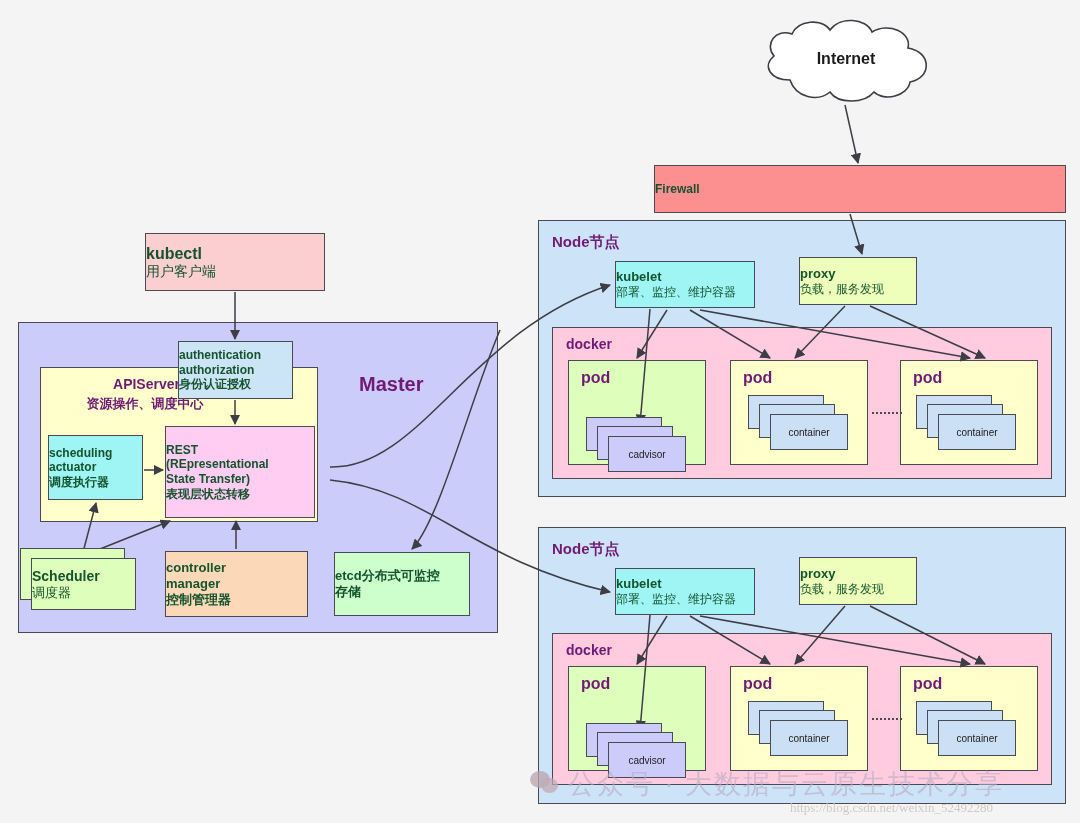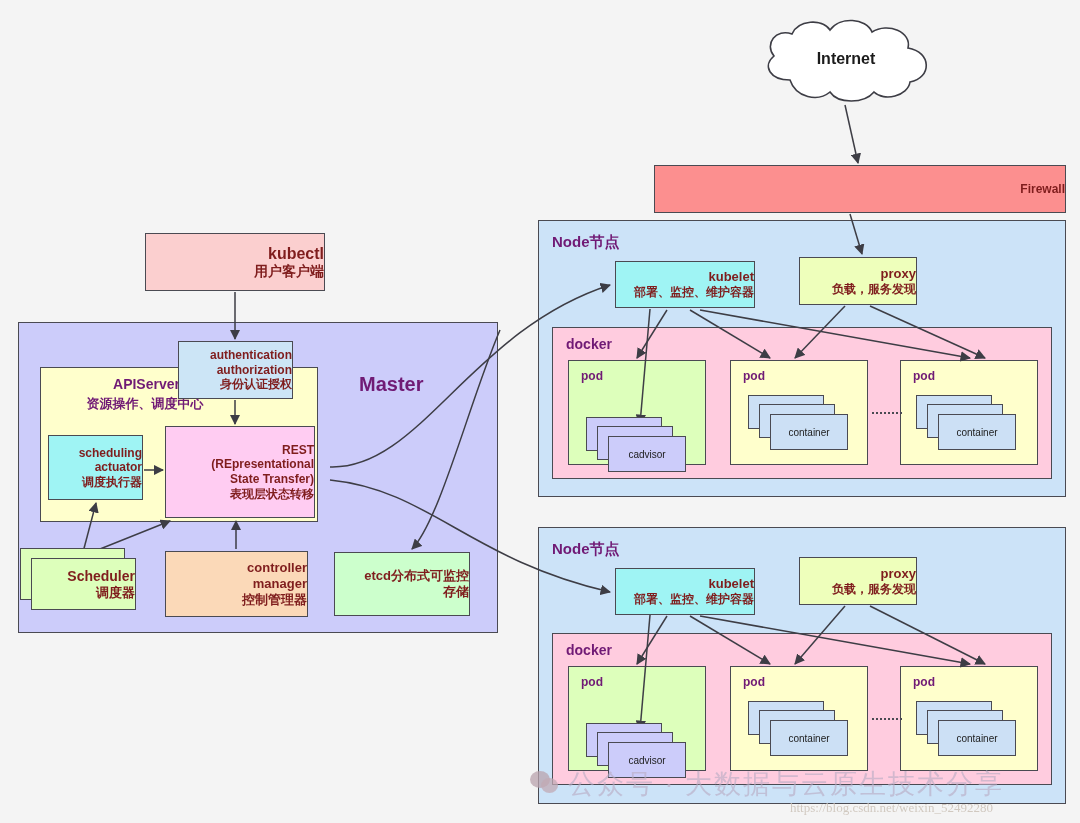--- a/index.html
+++ b/index.html
@@ -24,29 +24,29 @@
     height: 823px;
     pointer-events: none;
     z-index: 5;
   }
   .node {
     position: absolute;
     box-sizing: border-box;
     border: 1.6px solid #4a4a52;
     display: flex;
     flex-direction: column;
-    align-items: flex-end;
+    align-items: flex-start;
     justify-content: center;
     text-align: center;
-    color: #7f1d1d;
+    color: #14532d;
     line-height: 1.22;
     z-index: 10;
   }
   .node .l1 { font-weight: bold; }
-  .node .l2 { font-weight: bold; }
+  .node .l2 { font-weight: normal; }
 
   
   .group {
     position: absolute;
     box-sizing: border-box;
     border: 1.6px solid #4a4a52;
     z-index: 2;
   }
   .group > .glabel {
     position: absolute;
@@ -168,21 +168,21 @@
 
   .docker-group {
     background: #ffccdf;
     z-index: 3;
   }
   #docker1 { left: 552px; top: 327px; width: 500px; height: 152px; }
   #docker2 { left: 552px; top: 633px; width: 500px; height: 152px; }
   .docker-group > .glabel { left: 13px; top: 8px; font-size: 14px; }
 
   .pod-group { z-index: 4; }
-  .pod-group > .glabel { left: 12px; top: 8px; font-size: 12px; }
+  .pod-group > .glabel { left: 12px; top: 8px; font-size: 16px; }
   .pod-green { background: #ddffbb; }
   .pod-yellow { background: #ffffcc; }
 
   #pod1a { left: 568px; top: 360px; width: 138px; height: 105px; }
   #pod1b { left: 730px; top: 360px; width: 138px; height: 105px; }
   #pod1c { left: 900px; top: 360px; width: 138px; height: 105px; }
   #pod2a { left: 568px; top: 666px; width: 138px; height: 105px; }
   #pod2b { left: 730px; top: 666px; width: 138px; height: 105px; }
   #pod2c { left: 900px; top: 666px; width: 138px; height: 105px; }
 

